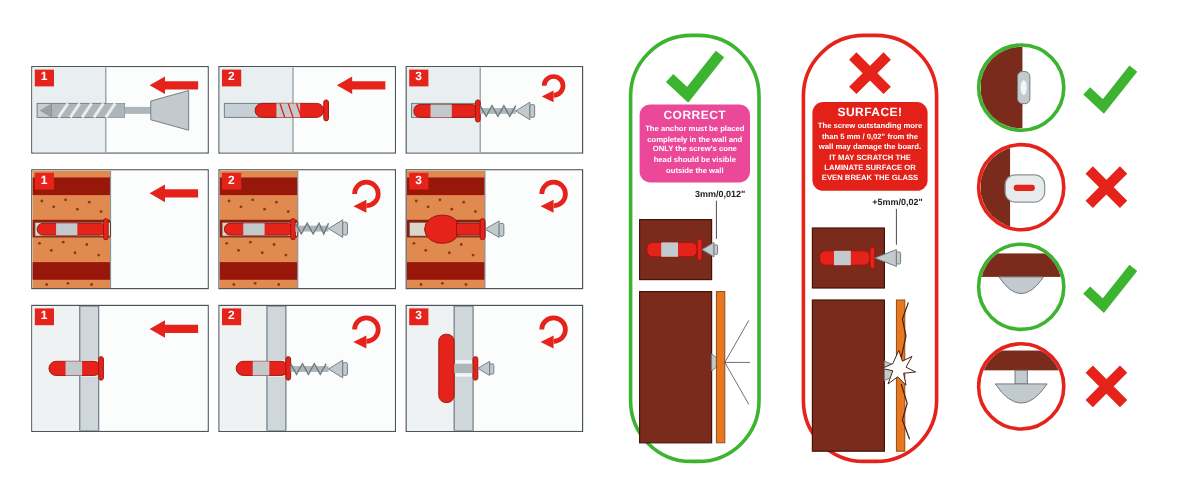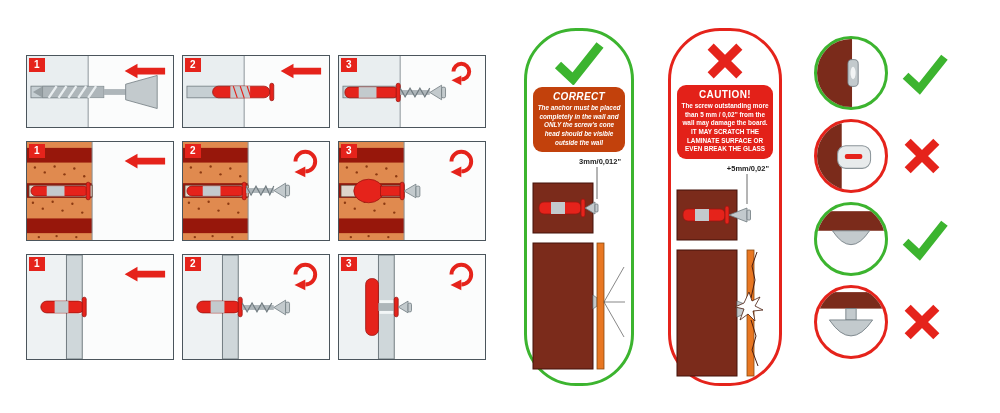--- a/index.html
+++ b/index.html
@@ -15,21 +15,21 @@
   .badge { position:absolute; left:2px; top:2px; z-index:2; background:#e5231b; color:#fff;
            font-weight:bold; font-size:10px; line-height:14px; padding:0 5px; }
 
   
   .capsule { position:absolute; top:28px; height:358px; background:#fff; border:3px solid;
              border-radius:52px; display:flex; flex-direction:column; align-items:center; }
   .capsule--green { left:524px; width:110px; border-color:#3cb42f; }
   .capsule--red   { left:668px; width:114px; border-color:#e5231b; }
   .cap-mark { margin-top:8px; flex:0 0 auto; }
   .msg { width:calc(100% - 12px); border-radius:9px; padding:4px 3px 5px; color:#fff; text-align:center; margin-top:2px; }
-  .msg--green { background:#c2410c;font-style:italic; }
+  .msg--green { background:#ec4899; }
   .msg--red   { background:#e32119; }
   .msg-title { font-size:10px; font-weight:bold; letter-spacing:.4px; margin-bottom:2px; }
   .msg-body  { font-size:6.4px; font-weight:bold; line-height:1.35; }
   .measure { align-self:flex-end; margin:5px 10px 1px 0; font-size:7.5px; font-weight:bold; color:#222; }
   .diagram { flex:0 0 auto; }
 
   
   .examples { position:absolute; left:814px; top:36px; display:flex; flex-direction:column; gap:9px; }
   .example { display:flex; align-items:center; gap:12px; }
   .circle { width:74px; height:74px; border-radius:50%; border:3px solid #3cb42f; overflow:hidden; background:#fff; }
@@ -352,21 +352,21 @@
         <line x1="73" y1="135" x2="93" y2="170" class="ray"></line>
       </g>
     </svg>
   </div>
 
   <div class="capsule capsule--red">
     <svg class="cap-mark" width="44" height="44" viewBox="0 0 46 44">
       <path d="M8 7 L38 37 M38 7 L8 37" fill="none" stroke="#e5231b" stroke-width="9"></path>
     </svg>
     <div class="msg msg--red">
-      <div class="msg-title">CAUTION!</div>
+      <div class="msg-title">SURFACE!</div>
       <div class="msg-body">The screw outstanding more than 5 mm / 0,02" from the wall may damage the board. IT MAY SCRATCH THE LAMINATE SURFACE OR EVEN BREAK THE GLASS</div>
     </div>
     <div class="measure">+5mm/0,02"</div>
     <svg class="diagram" width="100" height="205" viewBox="0 0 100 205">
       <line x1="72" y1="0" x2="72" y2="30" class="leader"></line>
       <g>
         <rect x="2" y="16" width="60" height="50" class="wall-brown"></rect>
         <rect x="8" y="35" width="42" height="12" rx="5" class="anchor"></rect>
         <rect x="20" y="35" width="14" height="12" class="gray-band"></rect>
         <rect x="50" y="32" width="4" height="18" rx="2" class="anchor"></rect>

